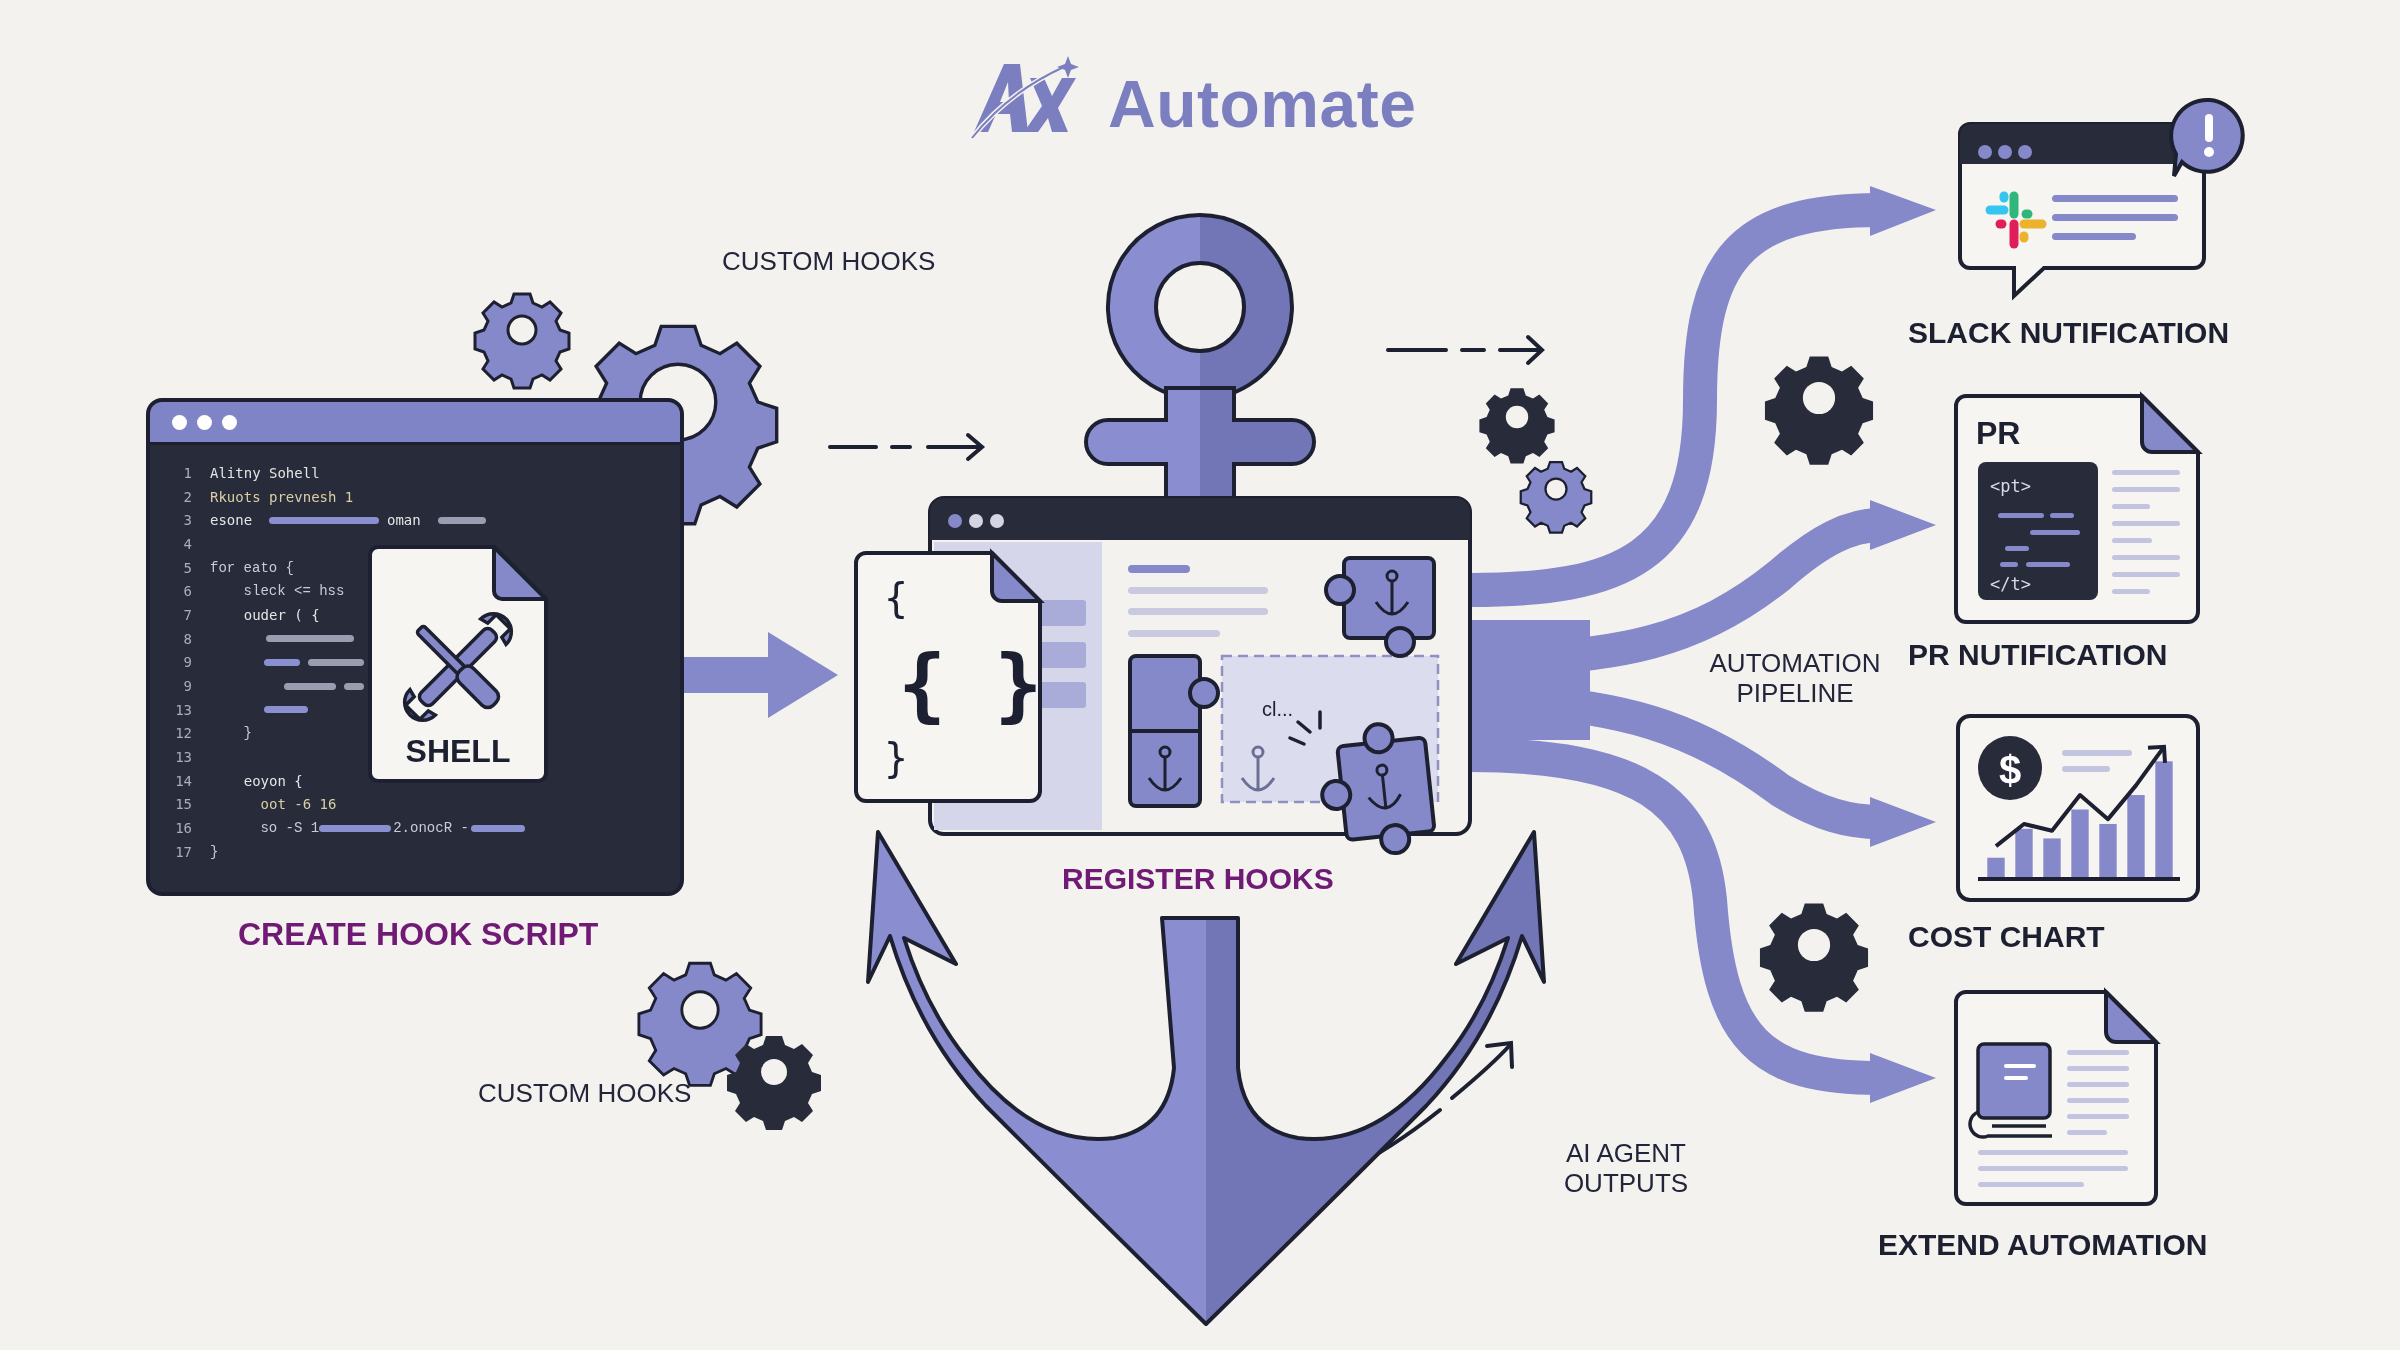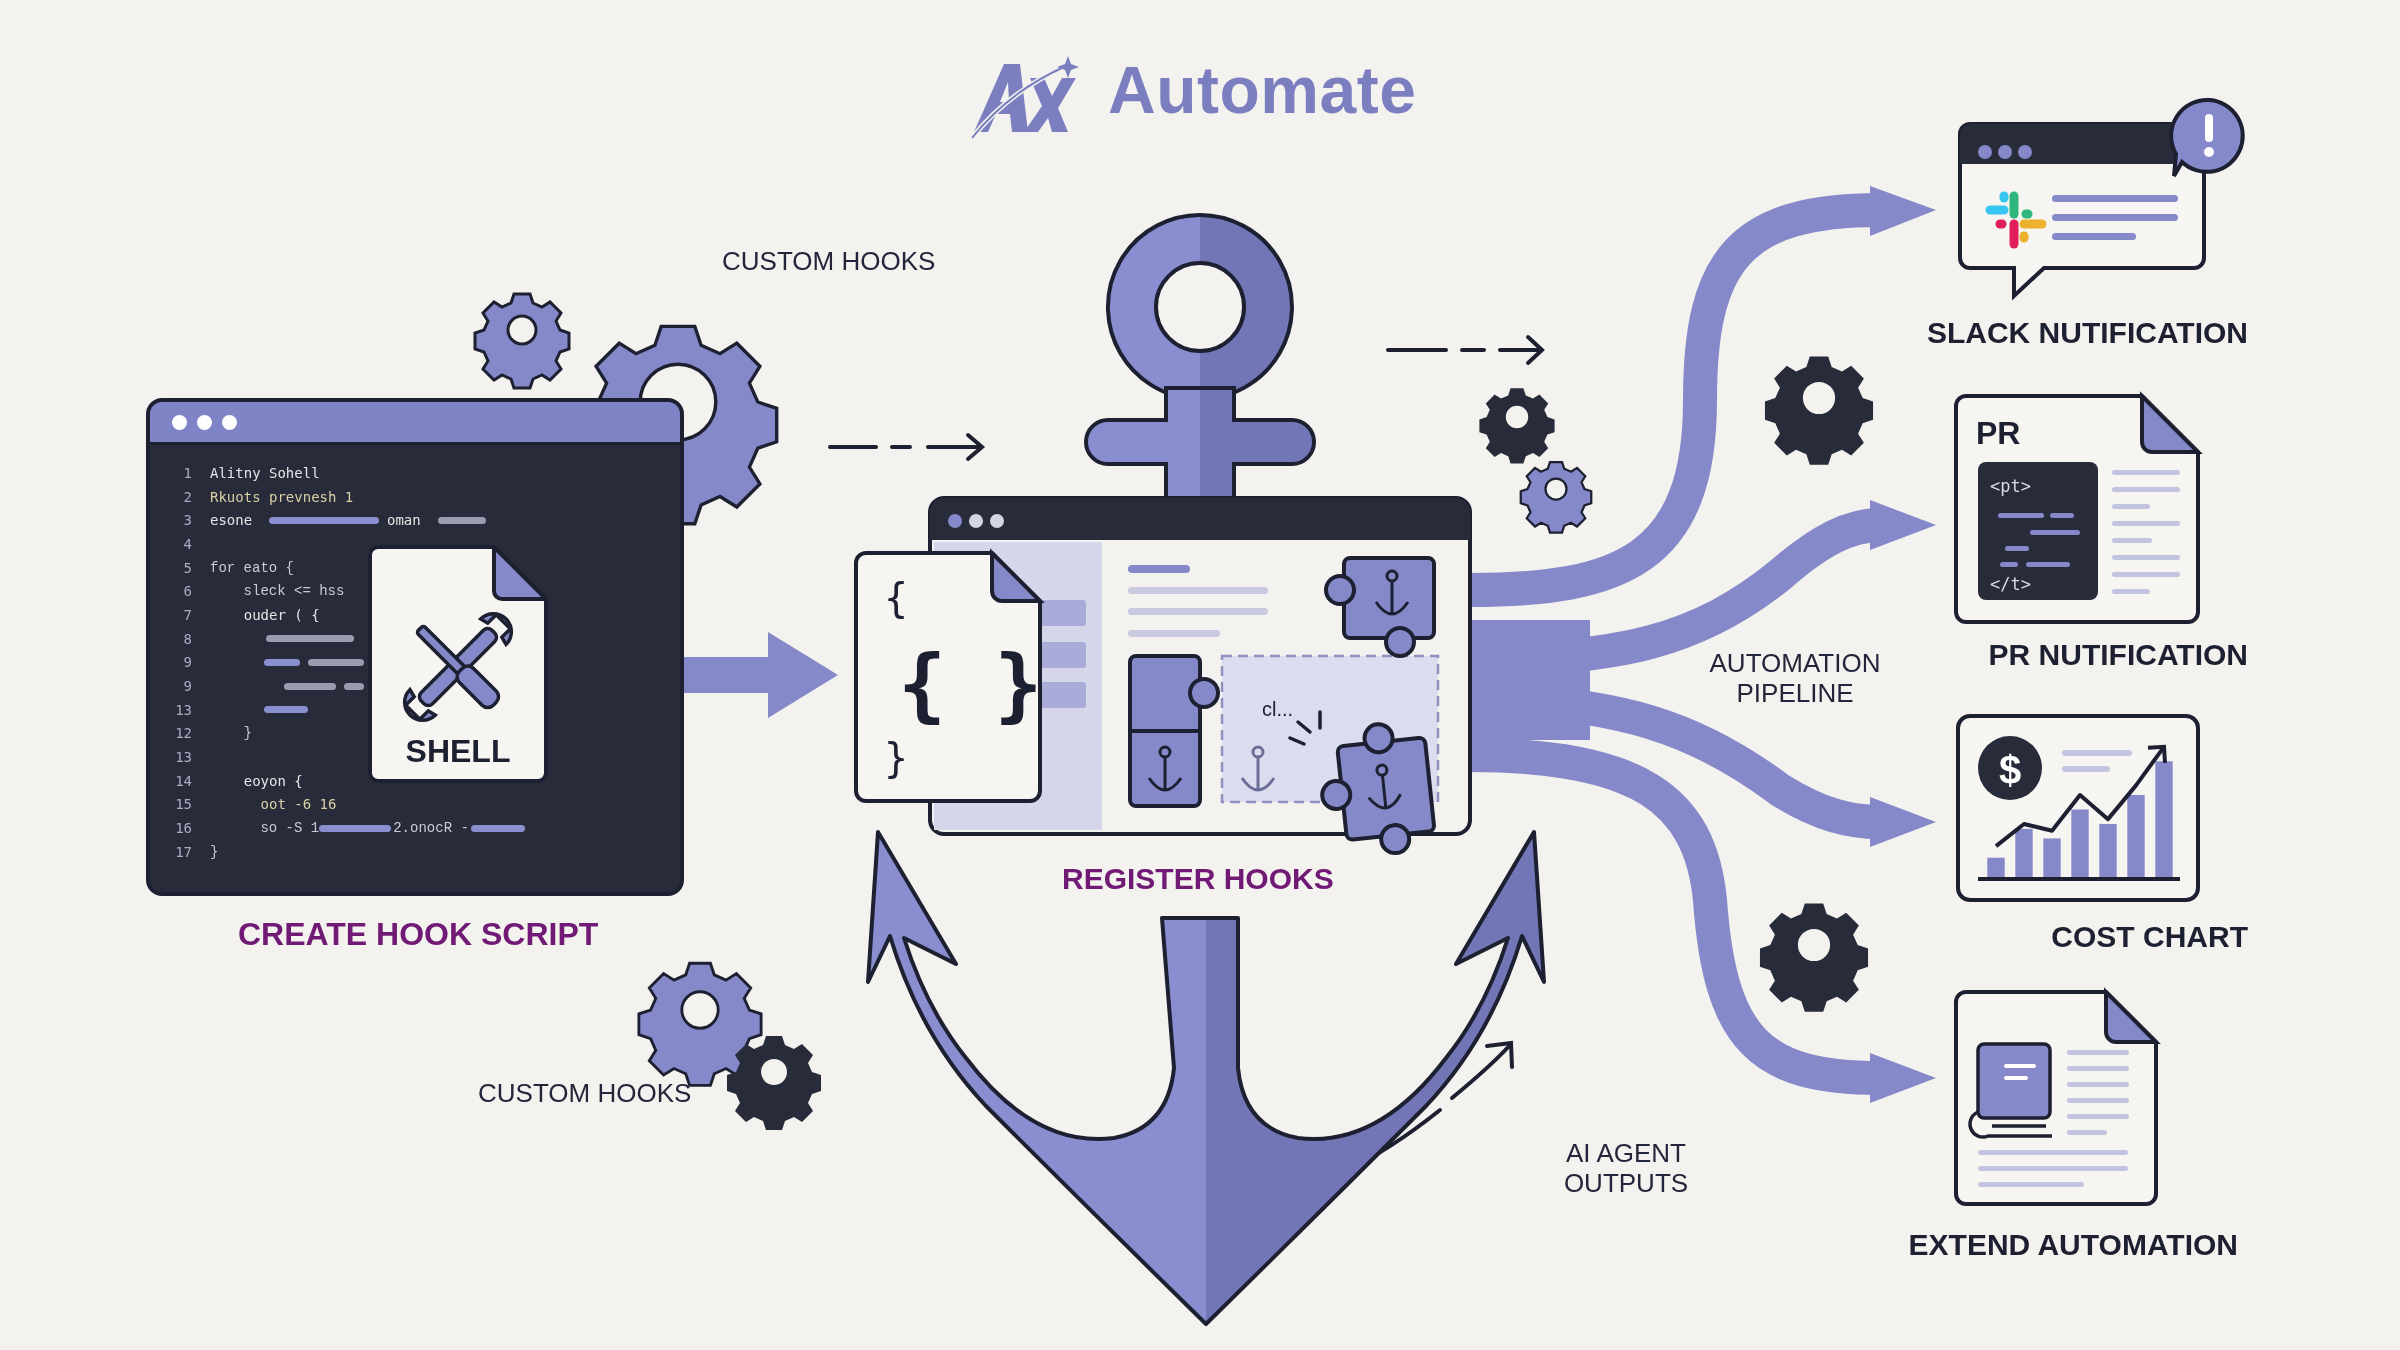--- a/index.html
+++ b/index.html
@@ -4,21 +4,21 @@
 <style>
   html, body { margin: 0; padding: 0; }
   body {
     width: 2400px; height: 1350px; position: relative; overflow: hidden;
     background: #f4f2ef;
     font-family: "Liberation Sans", sans-serif;
     color: #1d2030;
   }
   svg.full { position: absolute; left: 0; top: 0; width: 2400px; height: 1350px; }
   .brand {
-    position: absolute; left: 968px; top: 52px; display: flex; align-items: flex-start; gap: 14px;
+    position: absolute; left: 968px; top: 52px; display: flex; align-items: flex-end; gap: 14px;
   }
   .brand-text { font-size: 66px; font-weight: bold; color: #7b7fc0; letter-spacing: 0.5px; }
   .caption-bold { position: absolute; font-weight: bold; font-size: 32px; color: #701a75; white-space: nowrap; }
   .caption-light { position: absolute; font-size: 26px; color: #23263a; white-space: nowrap; text-align: center; line-height: 30px; }
   .code-window {
     position: absolute; left: 146px; top: 398px; width: 530px; height: 490px;
     border: 4px solid #1d2030; border-radius: 16px; background: #272b3a; overflow: hidden;
   }
   .code-titlebar { height: 40px; background: #7f84c6; border-bottom: 3px solid #1d2030; display: flex; align-items: center; padding-left: 22px; gap: 10px; }
   .dot { width: 15px; height: 15px; border-radius: 50%; background: #ffffff; }
@@ -28,21 +28,21 @@
   .tok-kw { color: #e5e5e5; }
   .tok-str { color: #d9cfa5; }
   .tok-txt { color: #c9ccd8; font-family: Liberation Mono, monospace; }
   .bar { display: inline-block; height: 7px; border-radius: 4px; vertical-align: middle; margin-right: 8px; }
   .bar.p { background: #8a8fd0; }
   .bar.g { background: #9a9db0; }
   .shell-doc {
     position: absolute; left: 368px; top: 545px; width: 180px; height: 238px;
   }
   .shell-label { position: absolute; left: 0; width: 180px; top: 188px; text-align: center; font-weight: bold; font-size: 32px; color: #1d2030; }
-  .card-label { position: absolute; font-weight: bold; font-size: 30px; color: #1d2030; white-space: nowrap; text-align: right; }
+  .card-label { position: absolute; font-weight: bold; font-size: 30px; color: #1d2030; white-space: nowrap; text-align: left; }
 </style>
 </head>
 <body>
 
 <svg class="full" viewBox="0 0 2400 1350">
   <defs>
     <linearGradient id="anchorGrad" x1="0" x2="1" y1="0" y2="0">
       <stop offset="0.5" stop-color="#8a8ed0"></stop>
       <stop offset="0.5" stop-color="#7276b6"></stop>
     </linearGradient>

